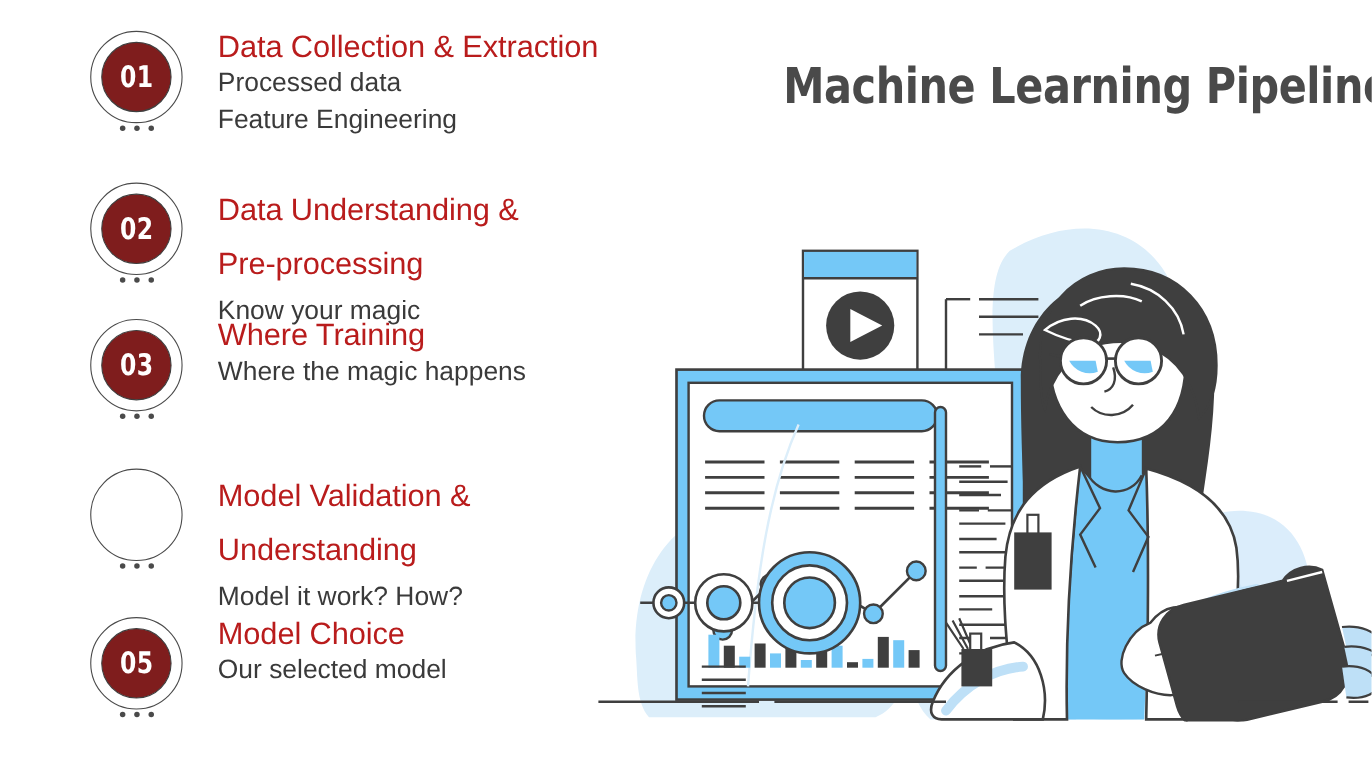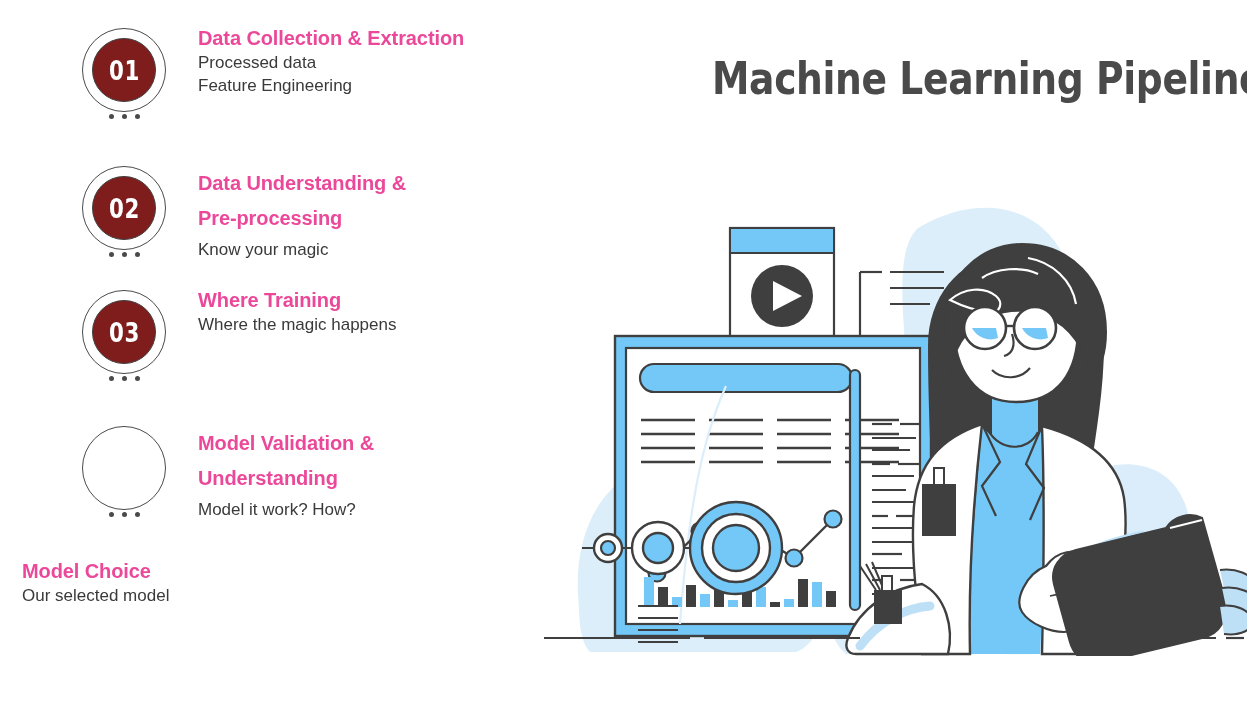--- a/index.html
+++ b/index.html
@@ -28,26 +28,26 @@
   .ring-num{
     color:#ffffff;font-size:27px;font-weight:700;letter-spacing:0.5px;
     font-family:"DejaVu Sans Condensed","Liberation Sans",sans-serif;
     transform:scaleX(.88);
   }
   .dots{position:absolute;left:22px;top:92px;width:52px;display:flex;gap:8px;justify-content:center;}
   .dots i{width:5px;height:5px;border-radius:50%;background:#4a4a4a;display:block;}
 
   .step-text{margin-left:22px;padding-top:6px;}
   .step-title{
-    color:#ec4899;font-size:20px;line-height:1.05;font-weight:700;
+    color:#b91c1c;font-size:28px;line-height:1.05;font-weight:400;
     letter-spacing:-0.1px;white-space:pre-line;
   }
   .step-title.two-line{line-height:1.75;}
   .step-sub{
-    color:#3a3a3a;font-size:17px;line-height:1.35;margin-top:3px;white-space:pre-line;
+    color:#3a3a3a;font-size:24px;line-height:1.35;margin-top:3px;white-space:pre-line;
   }
 
   
   .page-title{
     position:absolute;left:712px;top:52px;
     font-size:45px;font-weight:700;color:#4a4a4a;letter-spacing:-0.4px;
     font-family:"DejaVu Sans Condensed","Liberation Sans",sans-serif;
     transform:scaleX(.93);transform-origin:left top;white-space:nowrap;
   }
 
@@ -128,20 +128,31 @@
           </div>
       </div>
       <div class="step-text">
         <div class="step-title two-line">Model Validation &amp;
 Understanding</div>
         <div class="step-sub">Model it work? How?</div>
       </div>
     </div>
 
     <div class="step" style="top:555px;">
+      <div class="badge-wrap">
+        <div class="ring-outer"></div>
+        <div class="ring-inner">
+          <span class="ring-num">05</span>
+        </div>
+        <div class="dots">
+            <i></i>
+            <i></i>
+            <i></i>
+          </div>
+      </div>
       <div class="step-text">
         <div class="step-title">Model Choice</div>
         <div class="step-sub">Our selected model</div>
       </div>
     </div>
 
   </div>
 
   <div class="page-title">Machine Learning Pipeline</div>
 

